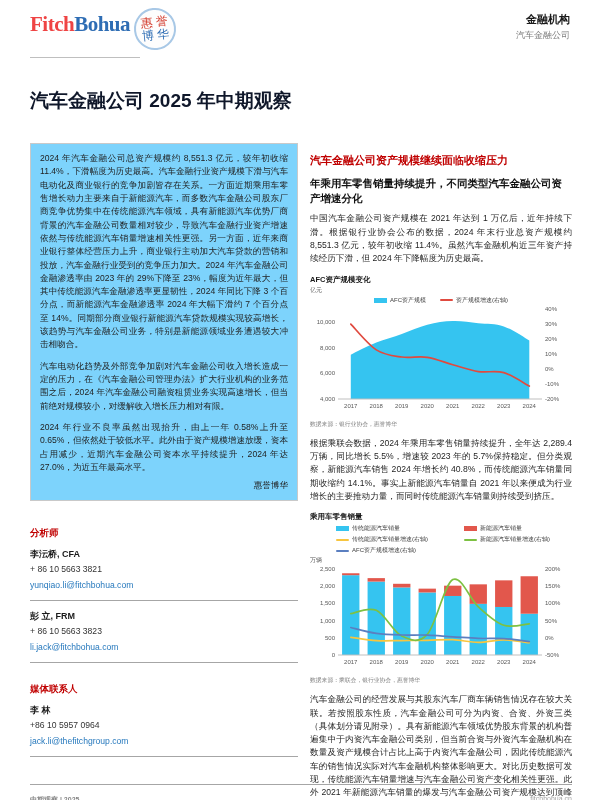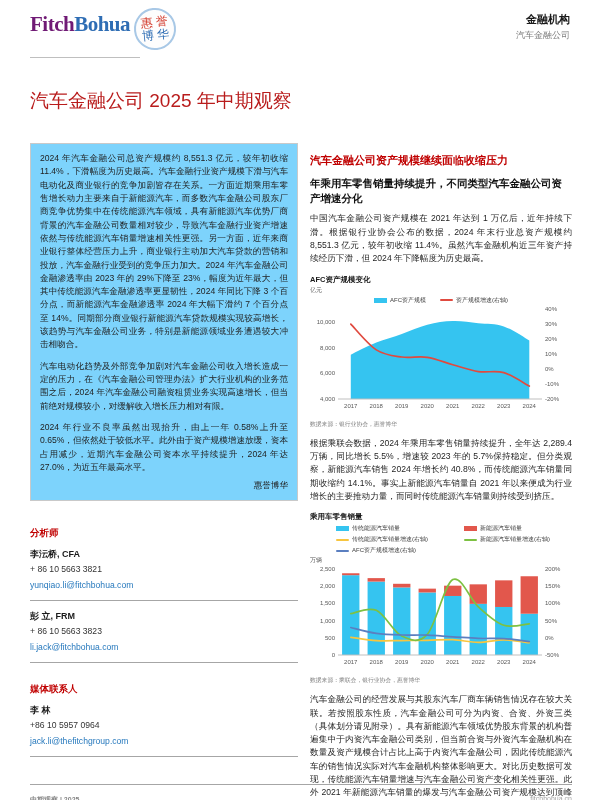--- a/index.html
+++ b/index.html
@@ -6,32 +6,32 @@
   body{
     width:600px;height:800px;overflow:hidden;background:#ffffff;position:relative;
     font-family:"Liberation Sans","DejaVu Sans",sans-serif;color:#262626;
     -webkit-font-smoothing:antialiased;
   }
   .page{position:absolute;inset:0;}
   
   .header{position:absolute;top:8px;left:30px;right:28px;height:50px;}
   .logo{display:flex;align-items:flex-start;gap:4px;}
   .logo-text{font-family:"Liberation Serif","DejaVu Serif",serif;font-weight:700;font-size:21px;letter-spacing:-0.5px;line-height:1;margin-top:6px;}
-  .logo-fitch{color:#701a75;}
+  .logo-fitch{color:#ef4444;}
   .logo-bohua{color:#2E6DB4;}
   .seal{width:38px;height:38px;border-radius:50%;border:2px solid #A8C8E6;background:#fdfdfd;
         display:grid;grid-template-columns:15px 15px;justify-content:center;align-content:center;
         font-family:"Liberation Serif","DejaVu Serif",serif;font-size:12px;line-height:13px;text-align:center;transform:rotate(-6deg);}
   .seal span.r{color:#D33A2C;} .seal span.b{color:#2E6DB4;}
   .header-right{position:absolute;right:2px;top:4px;text-align:right;}
   .sector{font-size:11px;font-weight:700;color:#1a1a1a;}
   .subsector{font-size:9px;color:#7f7f7f;margin-top:2px;}
   .logo-rule{position:absolute;left:0;top:49px;width:110px;height:1px;background:#BFBFBF;}
   
-  .doc-title{position:absolute;top:88px;left:30px;font-size:19px;font-weight:400;color:#b91c1c;text-align:right;}
+  .doc-title{position:absolute;top:88px;left:30px;font-size:19px;font-weight:700;color:#0f172a;text-align:right;}
   
   .cols{position:absolute;top:143px;left:30px;right:28px;display:flex;gap:12px;}
   .col-left{width:268px;flex:none;}
   .col-right{flex:1;min-width:0;}
   
   .summary-box{background:#7dd3fc;border:1px solid #C9C9C9;padding:8px 9px;}
   .summary-box p{margin:0 0 8px 0;font-size:8.6px;line-height:1.55;text-align:justify;color:#1f1f1f;}
   .summary-box p:last-of-type{margin-bottom:4px;}
   .signature{text-align:right;font-size:8.6px;color:#1f1f1f;margin-top:6px;}
   

